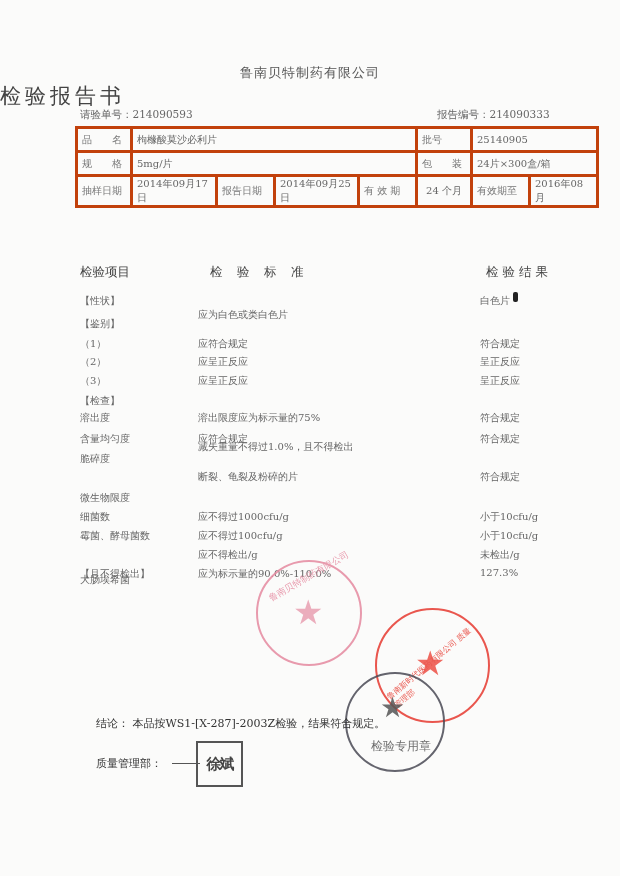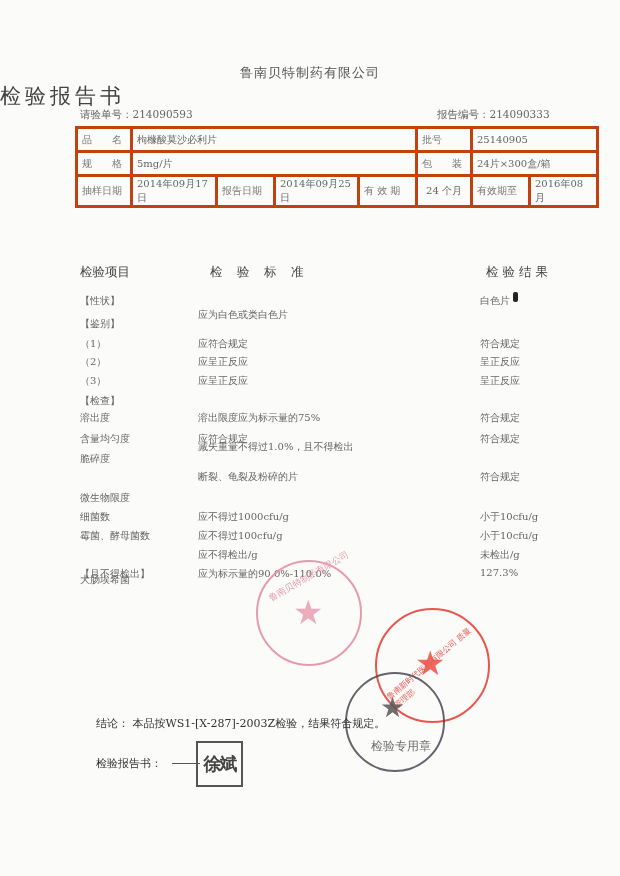--- a/index.html
+++ b/index.html
@@ -13,21 +13,21 @@
   table.info td{border:3px solid #c2410c;height:24px;padding:0 4px;box-sizing:border-box;}
   td.lbl{color:#777;letter-spacing:0;}
   .sec-h{font-size:12.5px;color:#444;top:264px;}
   .row{font-size:10px;color:#666;}
   .c1{left:80px;} .c2{left:198px;} .c3{left:480px;}
   .conc{font-size:11px;color:#333;}
   .stamp{position:absolute;border-radius:50%;box-sizing:border-box;}
   .star{position:absolute;font-size:34px;line-height:1;}
   .stamptxt{position:absolute;font-size:11px;}
   .sig{position:absolute;left:196px;top:741px;width:47px;height:46px;border:2px solid #555;box-sizing:border-box;
-       font-size:18px;color:#444;text-align:center;line-height:42px;letter-spacing:-2px;font-family:"DejaVu Sans",sans-serif;font-weight:bold;}
+       font-size:15px;color:#444;text-align:center;line-height:42px;letter-spacing:-2px;font-family:"DejaVu Sans",sans-serif;font-weight:bold;}
   .sigline{position:absolute;left:172px;top:763px;width:28px;border-top:1px solid #555;}
   .blot{position:absolute;left:513px;top:292px;width:5px;height:10px;background:#222;border-radius:2px;}
 </style>
 </head>
 <body>
 
 <div class="abs company">鲁南贝特制药有限公司</div>
 <div class="abs title">检验报告书</div>
 
 <div class="abs meta" style="left:80px;">
@@ -136,15 +136,15 @@
 <div class="stamp" style="left:375px;top:608px;width:115px;height:115px;border:2px solid #e8453c;opacity:.9;">
   <span class="star" style="left:38px;top:36px;color:#ee5a50;">★</span>
   <span class="stamptxt" style="left:2px;top:46px;color:#e8453c;font-size:8px;transform:rotate(-40deg);">鲁南新时代医药有限公司 质量管理部</span>
 </div>
 <div class="stamp" style="left:345px;top:672px;width:100px;height:100px;border:2px solid #4a4a55;opacity:.85;">
   <span class="star" style="left:33px;top:20px;color:#555;font-size:28px;">★</span>
   <span class="stamptxt" style="left:24px;top:64px;color:#555;font-size:12px;">检验专用章</span>
 </div>
 
 <div class="abs conc" style="left:96px;top:716px;">结论：  本品按WS1-[X-287]-2003Z检验，结果符合规定。</div>
-<div class="abs conc" style="left:96px;top:756px;">检验报告书：</div>
+<div class="abs conc" style="left:96px;top:756px;">质量管理部：</div>
 <div class="sigline"></div>
 <div class="sig">徐斌</div>
 
 </body></html>

